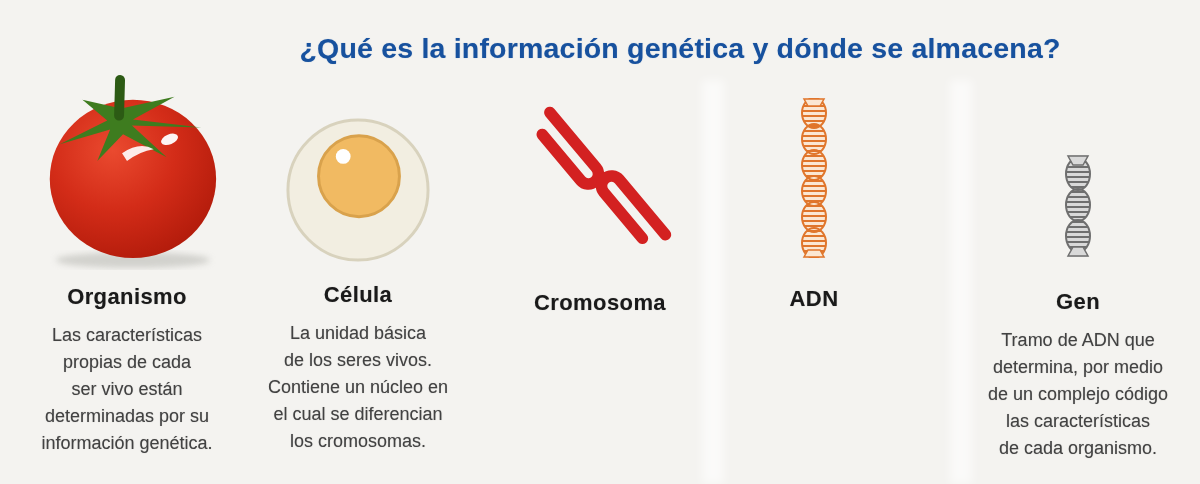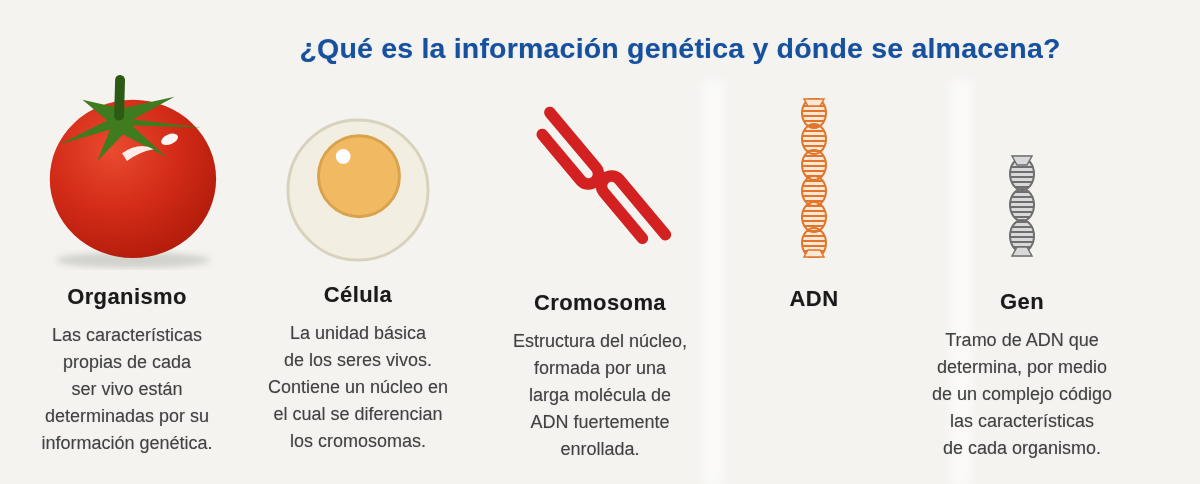--- a/index.html
+++ b/index.html
@@ -43,21 +43,21 @@
 
   .col {
     position: absolute;
     top: 70px;
     text-align: center;
   }
   .col.c1 { left:   8px; width: 238px; }
   .col.c2 { left: 245px; width: 226px; }
   .col.c3 { left: 482px; width: 236px; }
   .col.c4 { left: 690px; width: 248px; }
-  .col.c5 { left: 900px; width: 244px; }
+  .col.c5 { left: 956px; width: 244px; }
 
   .icon-wrap {
     height: 200px;
     display: flex;
     align-items: flex-end;
     justify-content: center;
   }
   .c2 .icon-wrap svg { margin-bottom: 5px; }
   .c3 .icon-wrap svg { margin-bottom: 5px; }
   .c4 .icon-wrap svg { margin-bottom: 12px; }
@@ -157,25 +157,20 @@
   <section class="col c3">
     <div class="icon-wrap">
       <svg width="180" height="170" viewBox="-90 -85 180 170">
         <g transform="rotate(-40)">
           <path class="chromo-arm" d="M -15 -72 L -15 -12 A 10 10 0 0 0 5 -12 L 5 -84" stroke-width="11.5" stroke-linecap="round"></path>
           <path class="chromo-arm" d="M 15 84 L 15 12 A 10 10 0 0 0 -5 12 L -5 72" stroke-width="11.5" stroke-linecap="round"></path>
         </g>
       </svg>
     </div>
     <h2>Cromosoma</h2>
-    <p class="desc">Estructura del núcleo,
-formada por una
-larga molécula de
-ADN fuertemente
-enrollada.</p>
   </section>
 
   <section class="col c4">
     <div class="icon-wrap">
       <svg width="28" height="160" viewBox="0 0 28 160">
         <defs>
           <clipPath id="dnaClip">
             <ellipse cx="14" cy="15" rx="12" ry="15"></ellipse>
             <ellipse cx="14" cy="41" rx="12" ry="15"></ellipse>
             <ellipse cx="14" cy="67" rx="12" ry="15"></ellipse>

